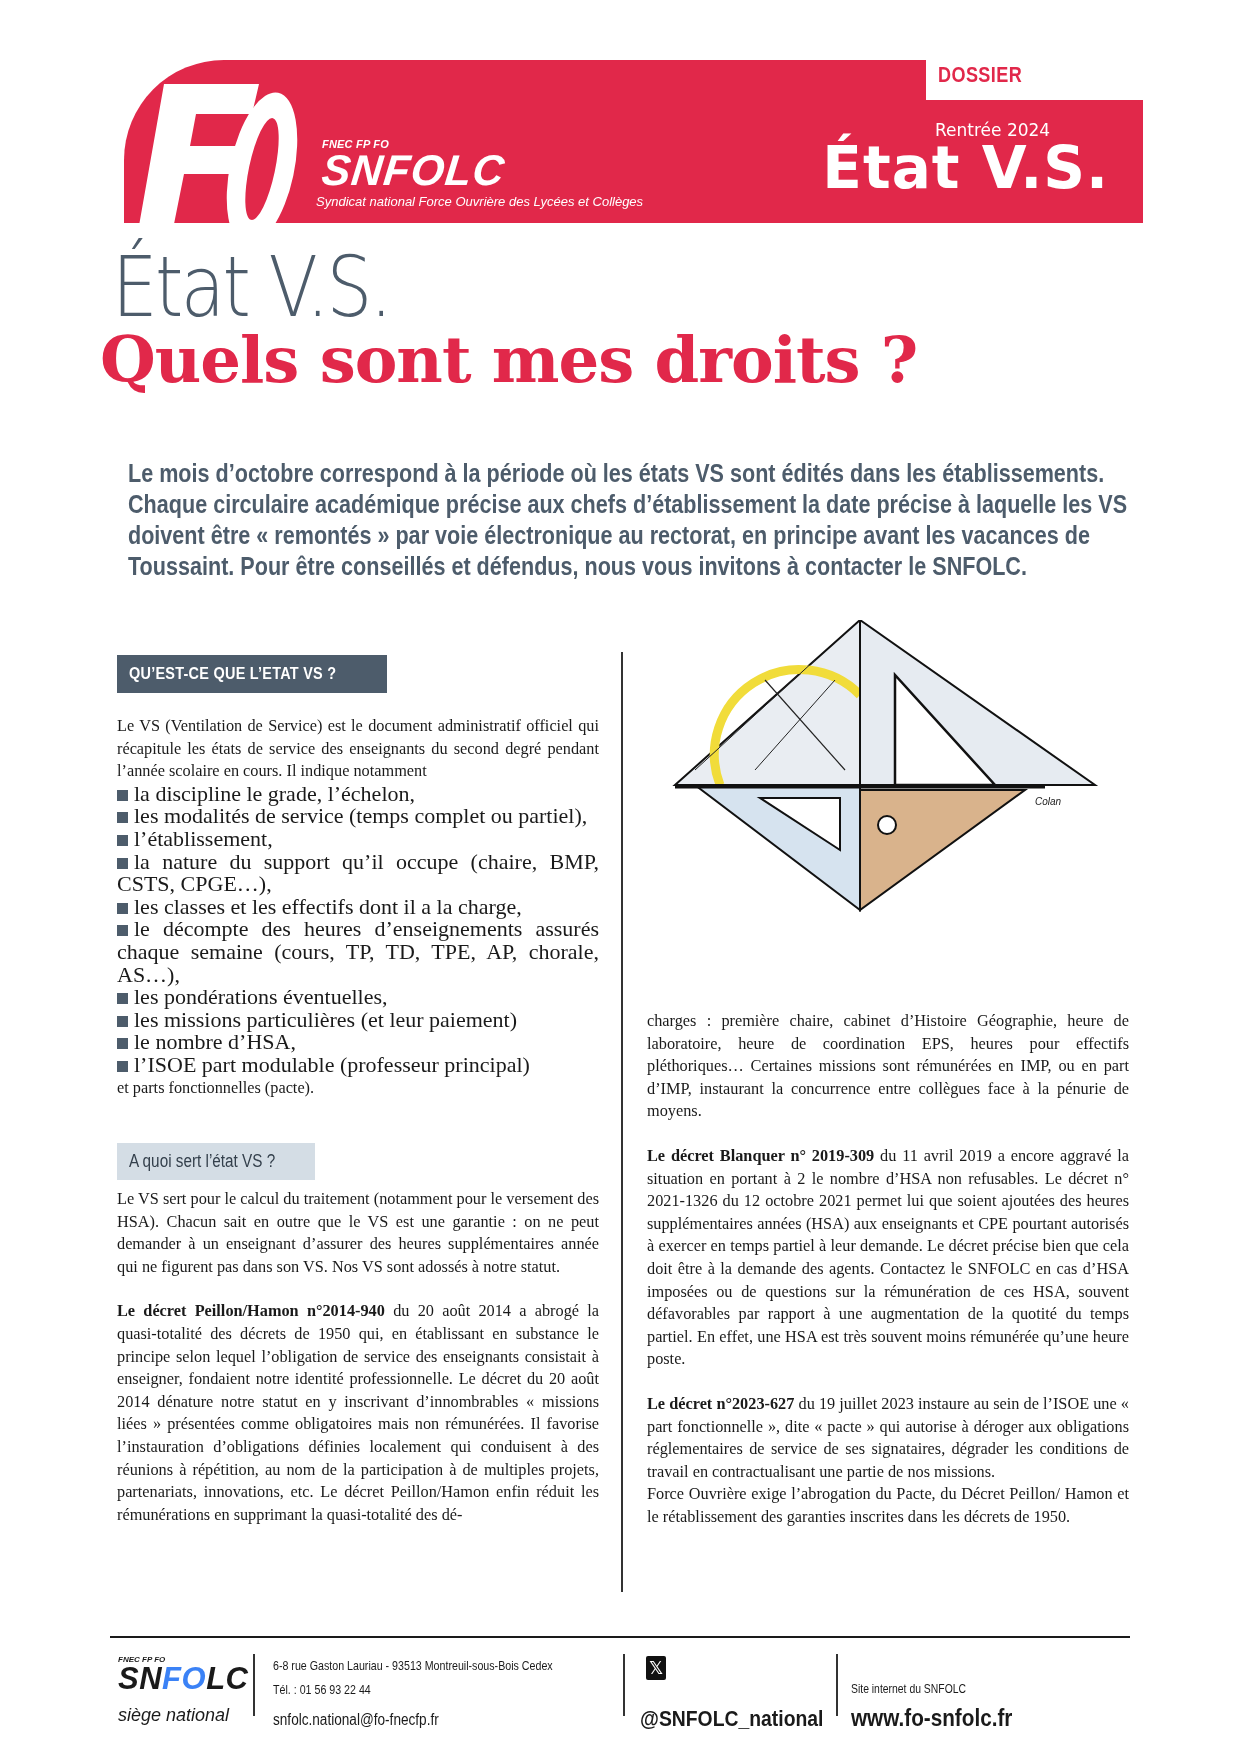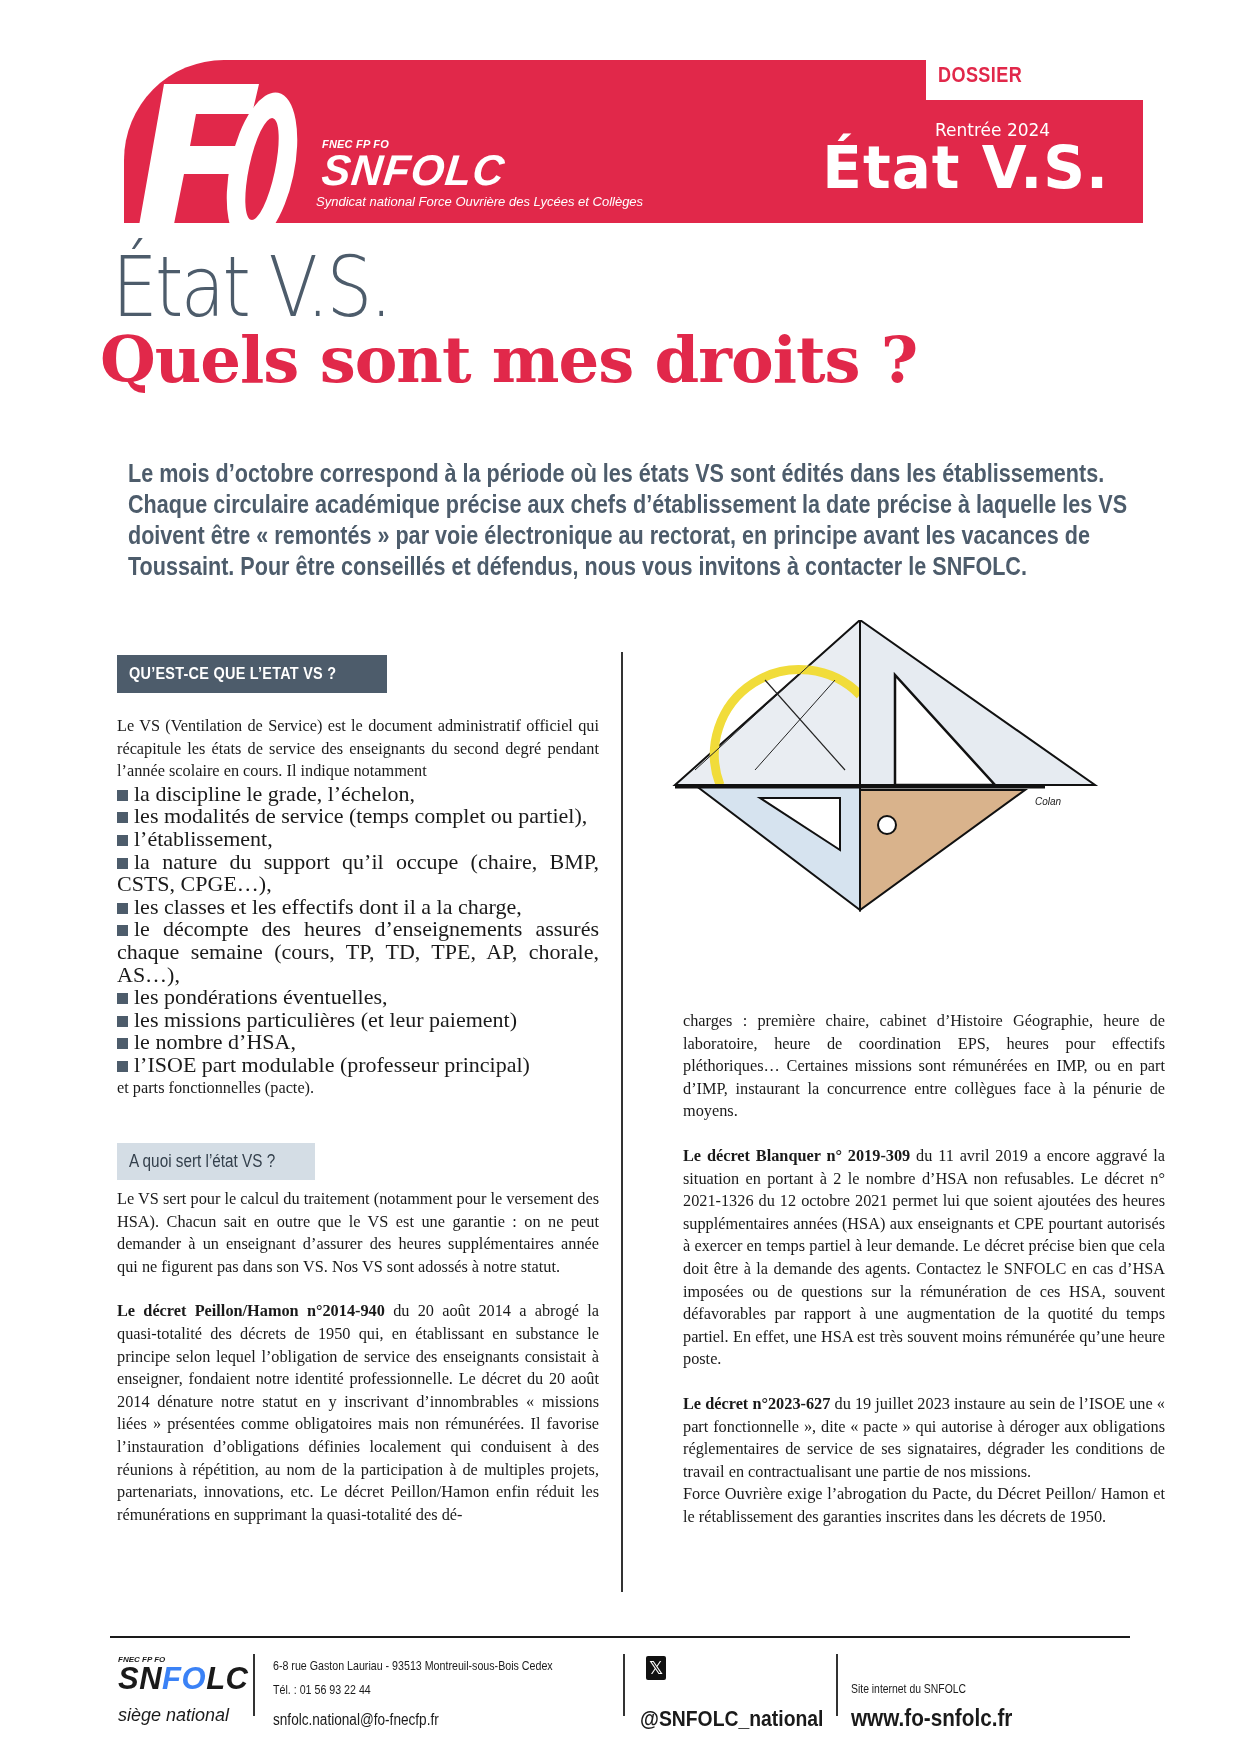--- a/index.html
+++ b/index.html
@@ -34,21 +34,21 @@
   .section-head-dark { display: inline-block; background: #4d5c6b; color: #fff; font-family: "Liberation Sans", sans-serif; font-weight: bold; font-size: 17px; padding: 9px 14px 9px 12px; letter-spacing: 0.3px; }
   .section-head-dark span { display: inline-block; transform: scaleX(0.85); transform-origin: left; }
   .section-head-light { display: inline-block; background: #d4dde5; color: #333f4b; font-family: "Liberation Sans", sans-serif; font-size: 18px; padding: 8px 14px 8px 12px; }
   .section-head-light span { display: inline-block; transform: scaleX(0.85); transform-origin: left; }
   .body-text { font-family: "Liberation Serif", serif; font-size: 16.3px; line-height: 22.6px; text-align: justify; color: #1a1a1a; margin: 0; }
   .bullet-list { list-style: none; margin: 0; padding: 0; }
   .bullet-list li { font-family: "Liberation Serif", serif; font-size: 22px; line-height: 22.6px; text-align: justify; }
   .bullet-sq { display: inline-block; width: 11px; height: 11px; background: #4d5c6b; margin-right: 6px; vertical-align: 0px; }
   .para-gap { height: 22px; }
 
-  .col-right { position: absolute; left: 647px; top: 1010px; width: 482px; margin-left: 36px; }
+  .col-right { position: absolute; left: 647px; top: 1010px; width: 482px; }
   b.hl { font-weight: bold; }
 
   
   .illustration { position: absolute; left: 665px; top: 620px; width: 440px; height: 370px; }
 
   
   .footer-rule { position: absolute; left: 110px; top: 1636px; width: 1020px; height: 2px; background: #1a1a1a; }
   .f-logo { position: absolute; left: 118px; top: 1655px; }
   .f-fnec { font-family: "Liberation Sans", sans-serif; font-weight: bold; font-style: italic; font-size: 8px; color: #1a1a1a; }
   .f-snfolc { font-family: "Liberation Sans", sans-serif; font-weight: bold; font-style: italic; font-size: 31px; line-height: 30px; color: #1a1a1a; letter-spacing: 0.5px; }

